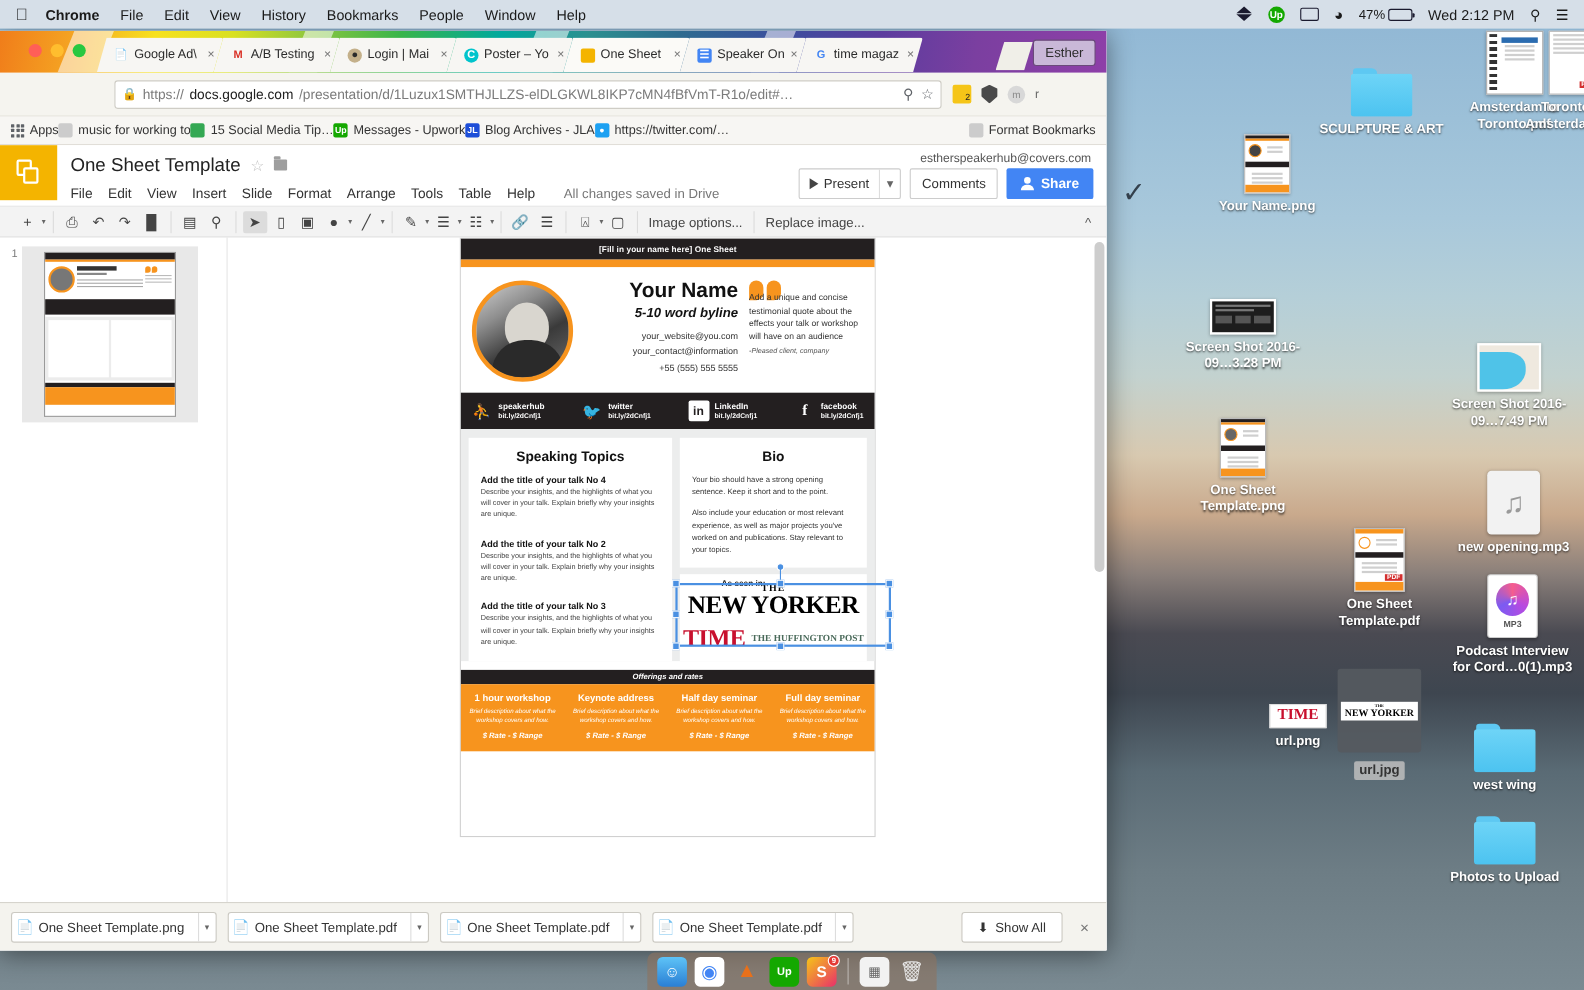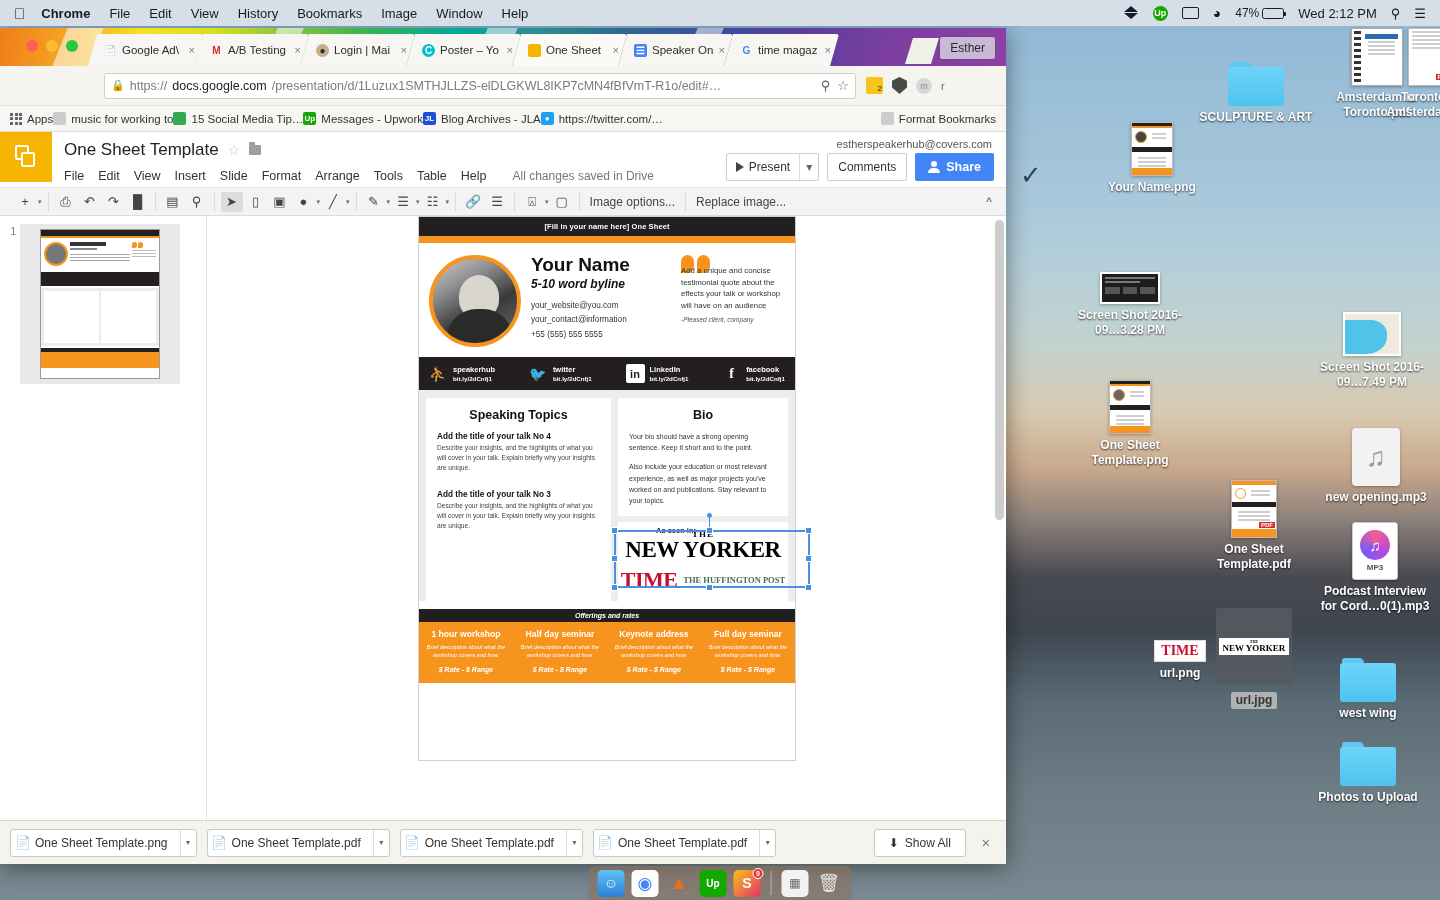--- a/index.html
+++ b/index.html
@@ -278,21 +278,21 @@
 <body>
 
 <div id="menubar">
   <span class="apple"></span>
   <span class="mi bold">Chrome</span>
   <span class="mi">File</span>
   <span class="mi">Edit</span>
   <span class="mi">View</span>
   <span class="mi">History</span>
   <span class="mi">Bookmarks</span>
-  <span class="mi">Image</span>
+  <span class="mi">People</span>
   <span class="mi">Window</span>
   <span class="mi">Help</span>
   <div class="right">
     <span class="dropbox"></span>
     <span class="upwork-dot">Up</span>
     <span class="airplay"></span>
     <span class="wifi">◕</span>
     <span class="batt">
       <span>47%</span>
       <span class="batt-body"><span class="batt-fill"></span></span>
@@ -725,21 +725,21 @@
       </div>
 
       <div id="canvas-area">
         <div id="slide">
 
           <div class="ss-topbar">[Fill in your name here] One Sheet</div>
           <div class="ss-orange-rule"></div>
 
           <div class="ss-hero">
             <div class="ss-photo"></div>
-            <div style="flex:1;">
+            <div style="flex:1;text-align:right;">
               <div class="ss-name">Your Name</div>
               <div class="ss-byline">5-10 word byline</div>
               <div class="ss-contact">
                 <div>your_website@you.com</div>
                 <div>your_contact@information</div>
                 <div>+55 (555) 555 5555</div>
               </div>
             </div>
             <div class="ss-quote-col">
               <div class="ss-quotemarks">
@@ -780,20 +780,24 @@
               <span class="slink">bit.ly/2dCnfj1</span>
                 </span>
             </div>
           </div>
 
           <div class="ss-mid">
             <div class="ss-card ss-topics">
               <div class="ss-h2">Speaking Topics</div>
               <div>
                 <div class="ss-topic-t">Add the title of your talk No 4</div>
+                <div class="ss-topic-d">Describe your insights, and the highlights of what you will cover in your talk. Explain briefly why your insights are unique.</div>
+              </div>
+              <div style="margin-top:16px;">
+                <div class="ss-topic-t">Add the title of your talk No 2</div>
                 <div class="ss-topic-d">Describe your insights, and the highlights of what you will cover in your talk. Explain briefly why your insights are unique.</div>
               </div>
               <div style="margin-top:16px;">
                 <div class="ss-topic-t">Add the title of your talk No 3</div>
                 <div class="ss-topic-d">Describe your insights, and the highlights of what you will cover in your talk. Explain briefly why your insights are unique.</div>
               </div>
             </div>
             <div style="flex:1;">
               <div class="ss-card ss-bio">
                 <div class="ss-h2">Bio</div>
@@ -829,26 +833,26 @@
           </div>
 
           <div class="ss-offer-title">Offerings and rates</div>
           <div class="ss-offer">
             <div class="ss-offer-cell">
               <div class="ss-offer-h">1 hour workshop</div>
               <div class="ss-offer-d">Brief description about what the workshop covers and how.</div>
               <div class="ss-offer-r">$ Rate - $ Range</div>
             </div>
             <div class="ss-offer-cell">
-              <div class="ss-offer-h">Half day seminar</div>
+              <div class="ss-offer-h">Keynote address</div>
               <div class="ss-offer-d">Brief description about what the workshop covers and how.</div>
               <div class="ss-offer-r">$ Rate - $ Range</div>
             </div>
             <div class="ss-offer-cell">
-              <div class="ss-offer-h">Keynote address</div>
+              <div class="ss-offer-h">Half day seminar</div>
               <div class="ss-offer-d">Brief description about what the workshop covers and how.</div>
               <div class="ss-offer-r">$ Rate - $ Range</div>
             </div>
             <div class="ss-offer-cell">
               <div class="ss-offer-h">Full day seminar</div>
               <div class="ss-offer-d">Brief description about what the workshop covers and how.</div>
               <div class="ss-offer-r">$ Rate - $ Range</div>
             </div>
           </div>
         </div>

